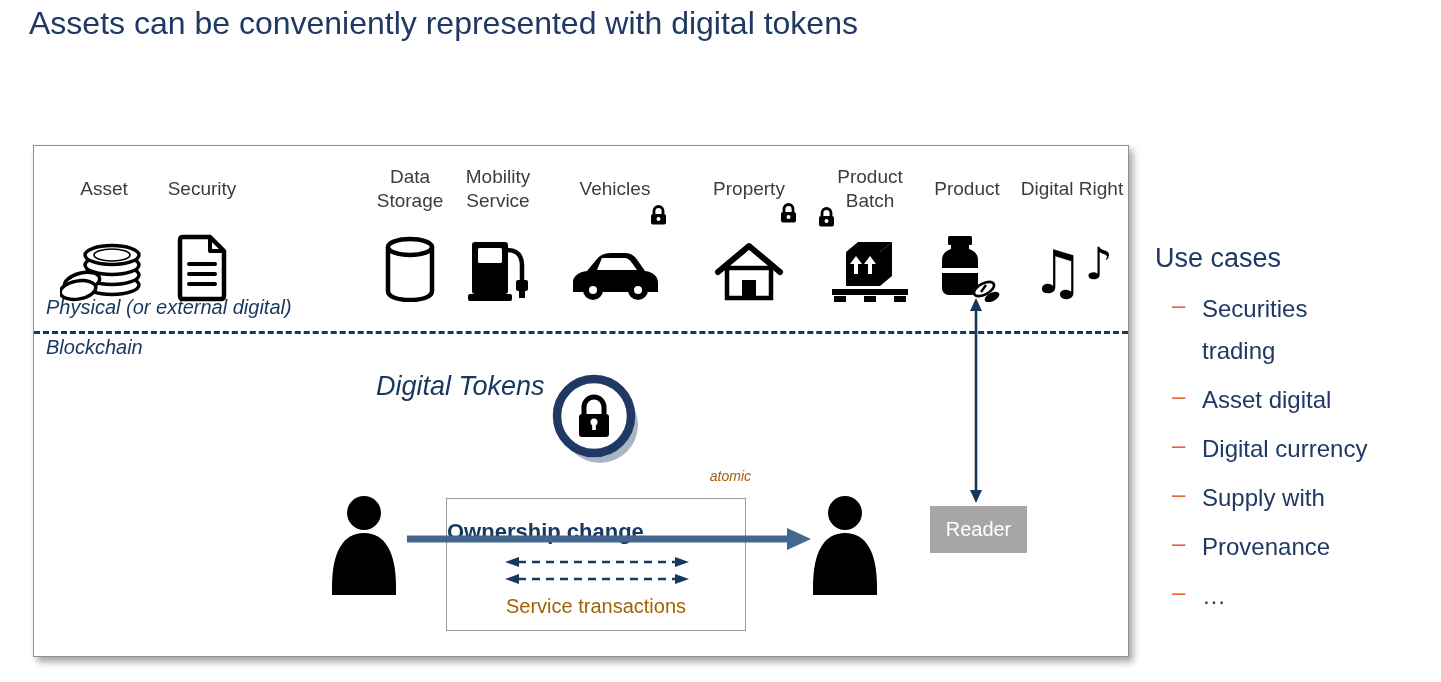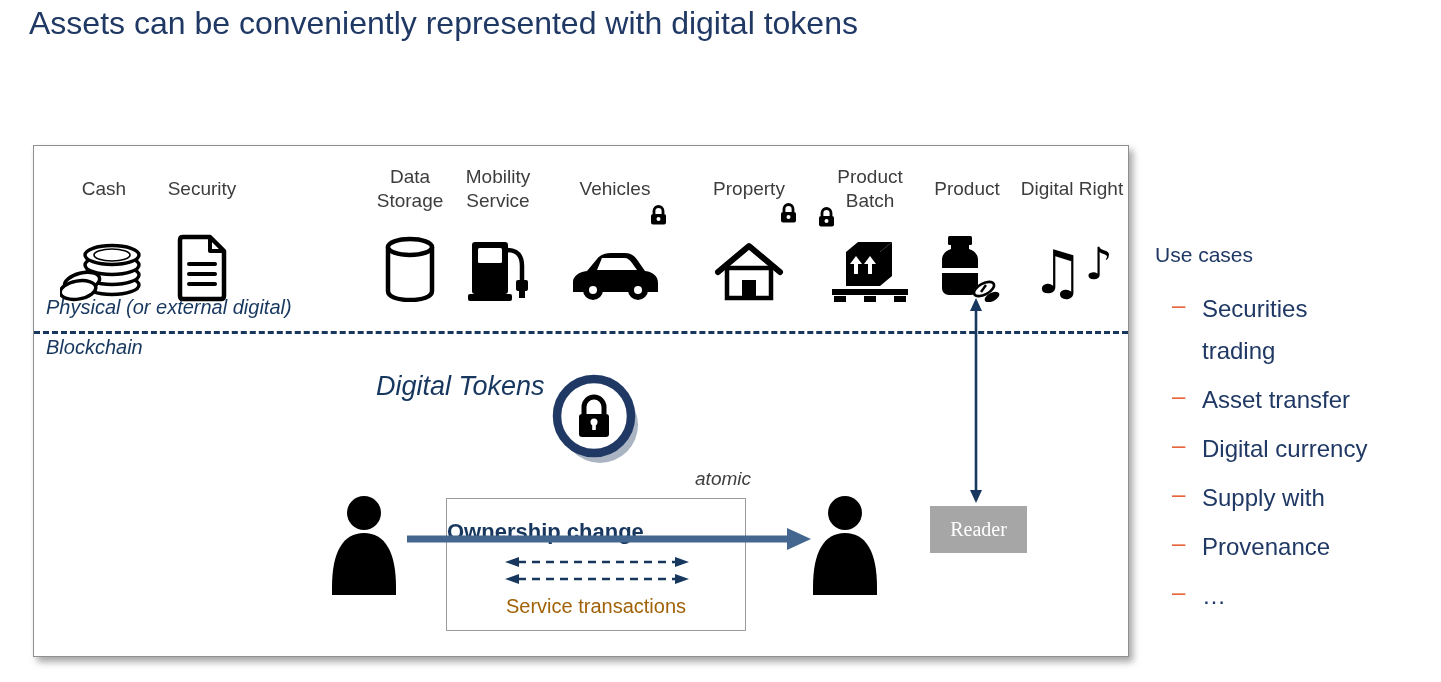--- a/index.html
+++ b/index.html
@@ -37,50 +37,50 @@
 
   .ownership-box {
     position: absolute; left: 412px; top: 352px; width: 300px; height: 133px;
     background: #fff; border: 1px solid #9a9a9a; z-index: 2;
   }
   .ownership-label { position: absolute; top: 20px; width: 100%; text-align: left; font-size: 22px; font-weight: bold; color: #17375E; }
   .dashed-arrow-1 { position: absolute; top: 57px; left: 57px; }
   .dashed-arrow-2 { position: absolute; top: 74px; left: 57px; }
   .service-label { position: absolute; top: 96px; width: 100%; text-align: center; font-size: 20px; color: #a16207; }
 
-  .atomic-label { position: absolute; left: 567px; top: 322px; width: 150px; text-align: right; font-style: italic; font-size: 19px; color: #404040; }
+  .atomic-label { position: absolute; left: 567px; top: 322px; width: 150px; text-align: right; font-style: italic; font-size: 14px; color: #a16207; }
 
   .reader-box {
     position: absolute; left: 896px; top: 360px; width: 97px; height: 47px;
     background: #A6A6A6; display: flex; align-items: center; justify-content: center;
-    color: #fff; font-size: 20px; font-family: Liberation Serif, serif;
+    color: #fff; font-size: 20px;
   }
   .reader-arrow { position: absolute; left: 932px; top: 152px; }
 
-  .use-cases-heading { position: absolute; left: 1155px; top: 243px; font-size: 21px; color: #1F3864; text-align: center; }
+  .use-cases-heading { position: absolute; left: 1155px; top: 243px; font-size: 27px; color: #1F3864; text-align: center; }
   .use-cases-list { position: absolute; left: 1172px; top: 288px; }
   .use-case { display: flex; margin-bottom: 7px; }
   .uc-bullet { width: 30px; font-size: 24px; line-height: 34px; color: #E8643C; }
   .uc-text { width: 178px; font-size: 24px; line-height: 42px; color: #1F3864; white-space: pre-line; }
 
   .music-glyphs { display: flex; align-items: flex-end; font-family: "DejaVu Sans", sans-serif; color: #000; }
   .music-beamed { font-size: 60px; line-height: 1; }
   .music-single { font-size: 44px; line-height: 1; transform: translateY(-16px); }
 </style>
 </head>
 <body>
 
 <div class="canvas">
 
   <div class="slide-title">Assets can be conveniently represented with digital tokens</div>
 
   <div class="main-box">
 
     <div class="asset-col" style="left:15px">
-      <div class="asset-label">Cash</div>
+      <div class="asset-label">Asset</div>
       <div class="asset-icon">
         <svg width="88" height="64" viewBox="0 0 88 64">
           <g stroke="#000" stroke-width="3.4" fill="#fff">
             <ellipse cx="52" cy="47" rx="27" ry="9.5"></ellipse>
             <ellipse cx="52" cy="37" rx="27" ry="9.5"></ellipse>
             <ellipse cx="52" cy="27" rx="27" ry="9.5"></ellipse>
             <ellipse cx="52" cy="17" rx="27" ry="9.5"></ellipse>
             <ellipse cx="52" cy="17" rx="18" ry="6" stroke-width="1.6"></ellipse>
             <ellipse cx="22" cy="44" rx="18" ry="9" transform="rotate(-14 22 44)"></ellipse>
             <ellipse cx="18" cy="52" rx="18" ry="9" transform="rotate(-10 18 52)"></ellipse>
@@ -269,21 +269,21 @@
   </div>
 
   <div class="use-cases-heading">Use cases</div>
   <div class="use-cases-list">
     <div class="use-case">
       <span class="uc-bullet">–</span>
       <span class="uc-text">Securities trading</span>
     </div>
     <div class="use-case">
       <span class="uc-bullet">–</span>
-      <span class="uc-text">Asset transfer</span>
+      <span class="uc-text">Asset digital</span>
     </div>
     <div class="use-case">
       <span class="uc-bullet">–</span>
       <span class="uc-text">Digital currency</span>
     </div>
     <div class="use-case">
       <span class="uc-bullet">–</span>
       <span class="uc-text">Supply with</span>
     </div>
     <div class="use-case">

